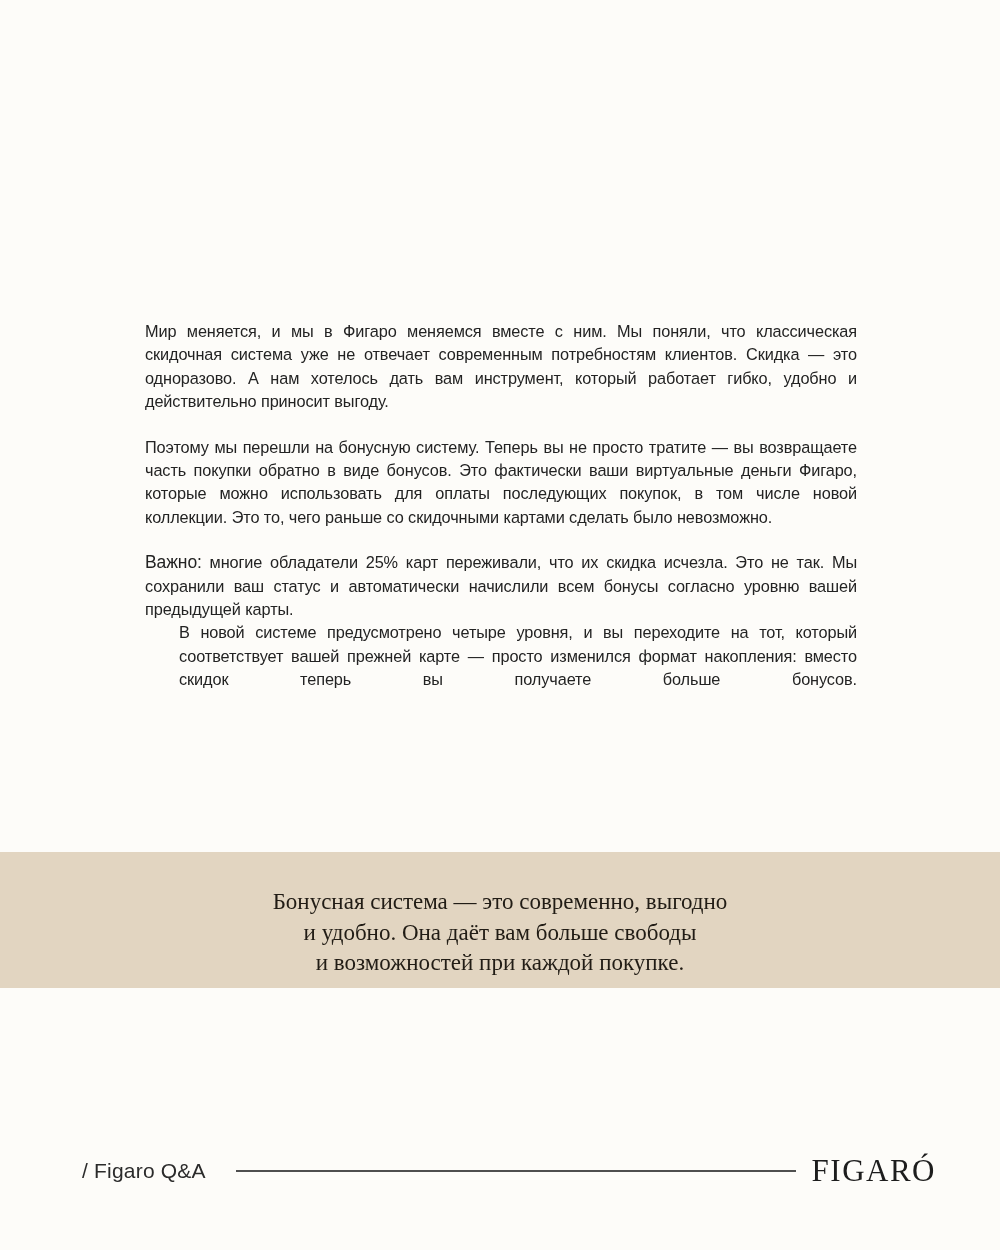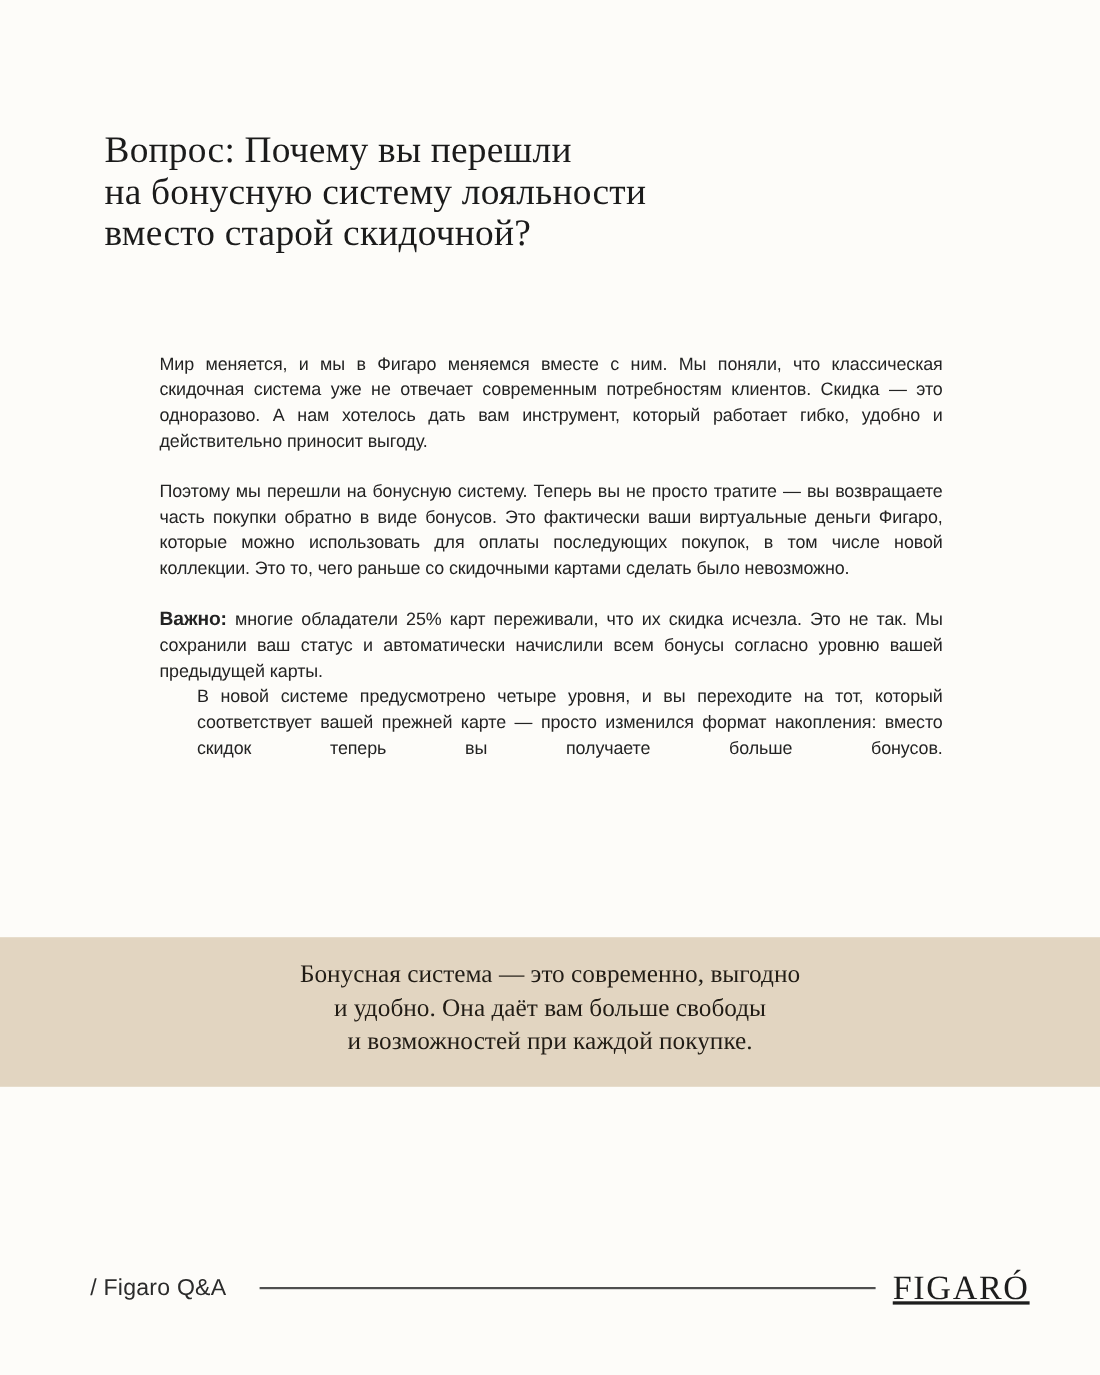--- a/index.html
+++ b/index.html
@@ -46,33 +46,33 @@
     margin: 0 0 22px 0;
   }
   .para-tight {
     margin: 0;
   }
   .justify-last {
     text-align-last: justify;
     margin-left: 34px;
   }
   .para strong {
-    font-weight: bold;
+    font-weight: normal;
     font-size: 17.5px;
   }
   .band {
     position: absolute;
     left: 0;
     right: 0;
     top: 852px;
     height: 136px;
     background: var(--band_bg, #e2d5c1);
   }
   .callout {
-    margin: 0;
+    margin: 16px;
     padding-top: 19px;
     text-align: center;
     font-family: "Liberation Serif", "DejaVu Serif", serif;
     font-size: 23px;
     line-height: 30.5px;
     color: var(--callout_color, #211c15);
     white-space: pre-line;
   }
   .footer {
     position: absolute;
@@ -94,31 +94,27 @@
     height: 2px;
     background: #4f4f4f;
     margin: 0 16px 0 30px;
   }
   .logo {
     font-family: "Liberation Serif", "DejaVu Serif", serif;
     font-size: 31px;
     letter-spacing: 1.5px;
     color: #1d1d1d;
     white-space: nowrap;
-    text-decoration: underline;
   }
 </style>
 </head>
 <body>
 
 <div class="page">
 
-  <h1 class="title">Вопрос: Почему вы перешли
-на бонусную систему лояльности
-вместо старой скидочной?</h1>
 
   <div class="body-text">
     <p class="para">
       <span>Мир меняется, и мы в Фигаро меняемся вместе с ним. Мы поняли, что классическая скидочная система уже не отвечает современным потребностям клиентов. Скидка — это одноразово. А нам хотелось дать вам инструмент, который работает гибко, удобно и действительно приносит выгоду.</span>
     </p>
     <p class="para">
       <span>Поэтому мы перешли на бонусную систему. Теперь вы не просто тратите — вы возвращаете часть покупки обратно в виде бонусов. Это фактически ваши виртуальные деньги Фигаро, которые можно использовать для оплаты последующих покупок, в том числе новой коллекции. Это то, чего раньше со скидочными картами сделать было невозможно.</span>
     </p>
     <p class="para para-tight">
       <strong>Важно:</strong><span> многие обладатели 25% карт переживали, что их скидка исчезла. Это не так. Мы сохранили ваш статус и автоматически начислили всем бонусы согласно уровню вашей предыдущей карты.</span>

